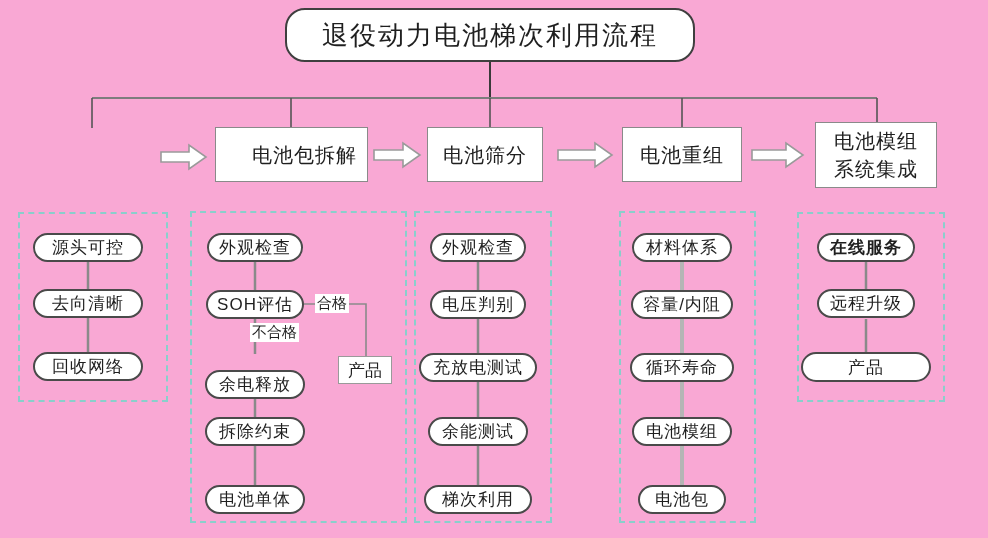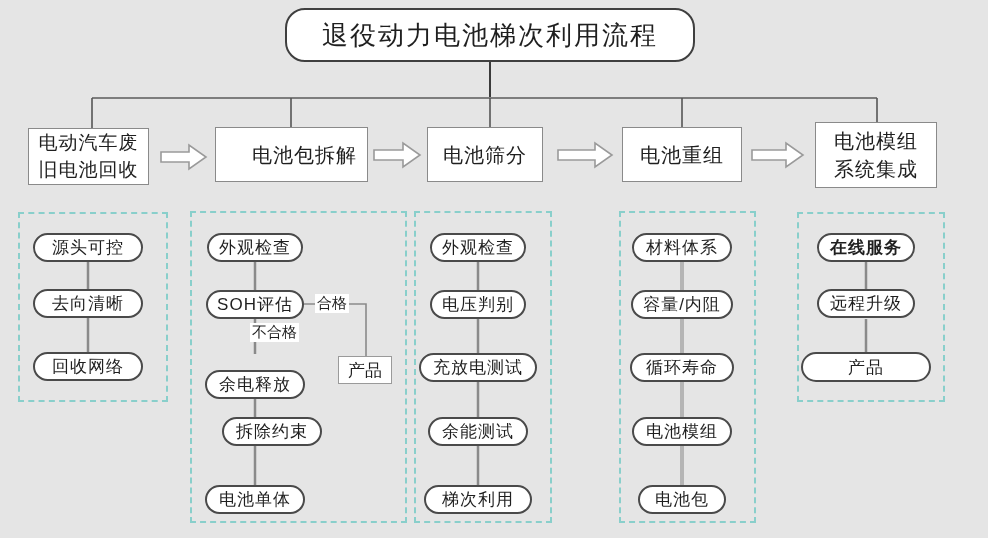--- a/index.html
+++ b/index.html
@@ -1,17 +1,17 @@
 <!DOCTYPE html>
 <html><head>
 <meta charset="utf-8">
 <style>
   html,body{margin:0;padding:0;background:#fff;}
   #stage{
-    position:relative;width:988px;height:538px;background:#e5e5e5;overflow:hidden;
+    position:relative;width:988px;height:538px;background:#f9a8d4;overflow:hidden;
     font-family:"Liberation Sans","DejaVu Sans",sans-serif;color:#1f1f1f;
   }
   #wires{position:absolute;left:0;top:0;width:988px;height:538px;z-index:1;}
   .title-box{
     position:absolute;left:285px;top:8px;width:410px;height:54px;
     border:2px solid #3f3f3f;border-radius:20px;background:#fff;
     display:flex;align-items:center;justify-content:center;
     font-size:26px;letter-spacing:2px;z-index:2;box-sizing:border-box;
   }
   .main-box{
@@ -79,38 +79,36 @@
       <line x1="866" y1="262" x2="866" y2="291"></line>
       <line x1="866" y1="319" x2="866" y2="353"></line>
     </g>
     <g stroke="#8a8a8a" stroke-width="1.6" fill="none">
       <polyline points="304,304 366,304 366,356"></polyline>
     </g>
   </svg>
 
   <div class="title-box">退役动力电池梯次利用流程</div>
 
-  <div class="main-box" style="left:28px;top:128px;width:121px;height:57px;font-size:19px;">电动汽车废
-旧电池回收</div>
   <div class="main-box" style="left:215px;top:127px;width:153px;height:55px;padding-left:26px;">电池包拆解</div>
   <div class="main-box" style="left:427px;top:127px;width:116px;height:55px;">电池筛分</div>
   <div class="main-box" style="left:622px;top:127px;width:120px;height:55px;">电池重组</div>
   <div class="main-box" style="left:815px;top:122px;width:122px;height:66px;">电池模组
 系统集成</div>
 
   <div class="group" style="left:18px;top:212px;width:150px;height:190px;"></div>
   <div class="pill" style="left:33px;top:233px;width:110px;">源头可控</div>
   <div class="pill" style="left:33px;top:289px;width:110px;">去向清晰</div>
   <div class="pill" style="left:33px;top:352px;width:110px;">回收网络</div>
 
   <div class="group" style="left:190px;top:211px;width:217px;height:312px;"></div>
   <div class="pill" style="left:207px;top:233px;width:96px;">外观检查</div>
   <div class="pill" style="left:206px;top:290px;width:98px;">SOH评估</div>
   <div class="pill" style="left:205px;top:353px;width:100px;margin-top:17px;">余电释放</div>
-  <div class="pill" style="left:222px;top:417px;width:100px;">拆除约束</div>
+  <div class="pill" style="left:205px;top:417px;width:100px;">拆除约束</div>
   <div class="pill" style="left:205px;top:485px;width:100px;">电池单体</div>
   <div class="branch-label label-pass">合格</div>
   <div class="branch-label label-fail">不合格</div>
   <div class="product-box">产品</div>
 
   <div class="group" style="left:414px;top:211px;width:138px;height:312px;"></div>
   <div class="pill" style="left:430px;top:233px;width:96px;">外观检查</div>
   <div class="pill" style="left:430px;top:290px;width:96px;">电压判别</div>
   <div class="pill" style="left:419px;top:353px;width:118px;">充放电测试</div>
   <div class="pill" style="left:428px;top:417px;width:100px;">余能测试</div>

